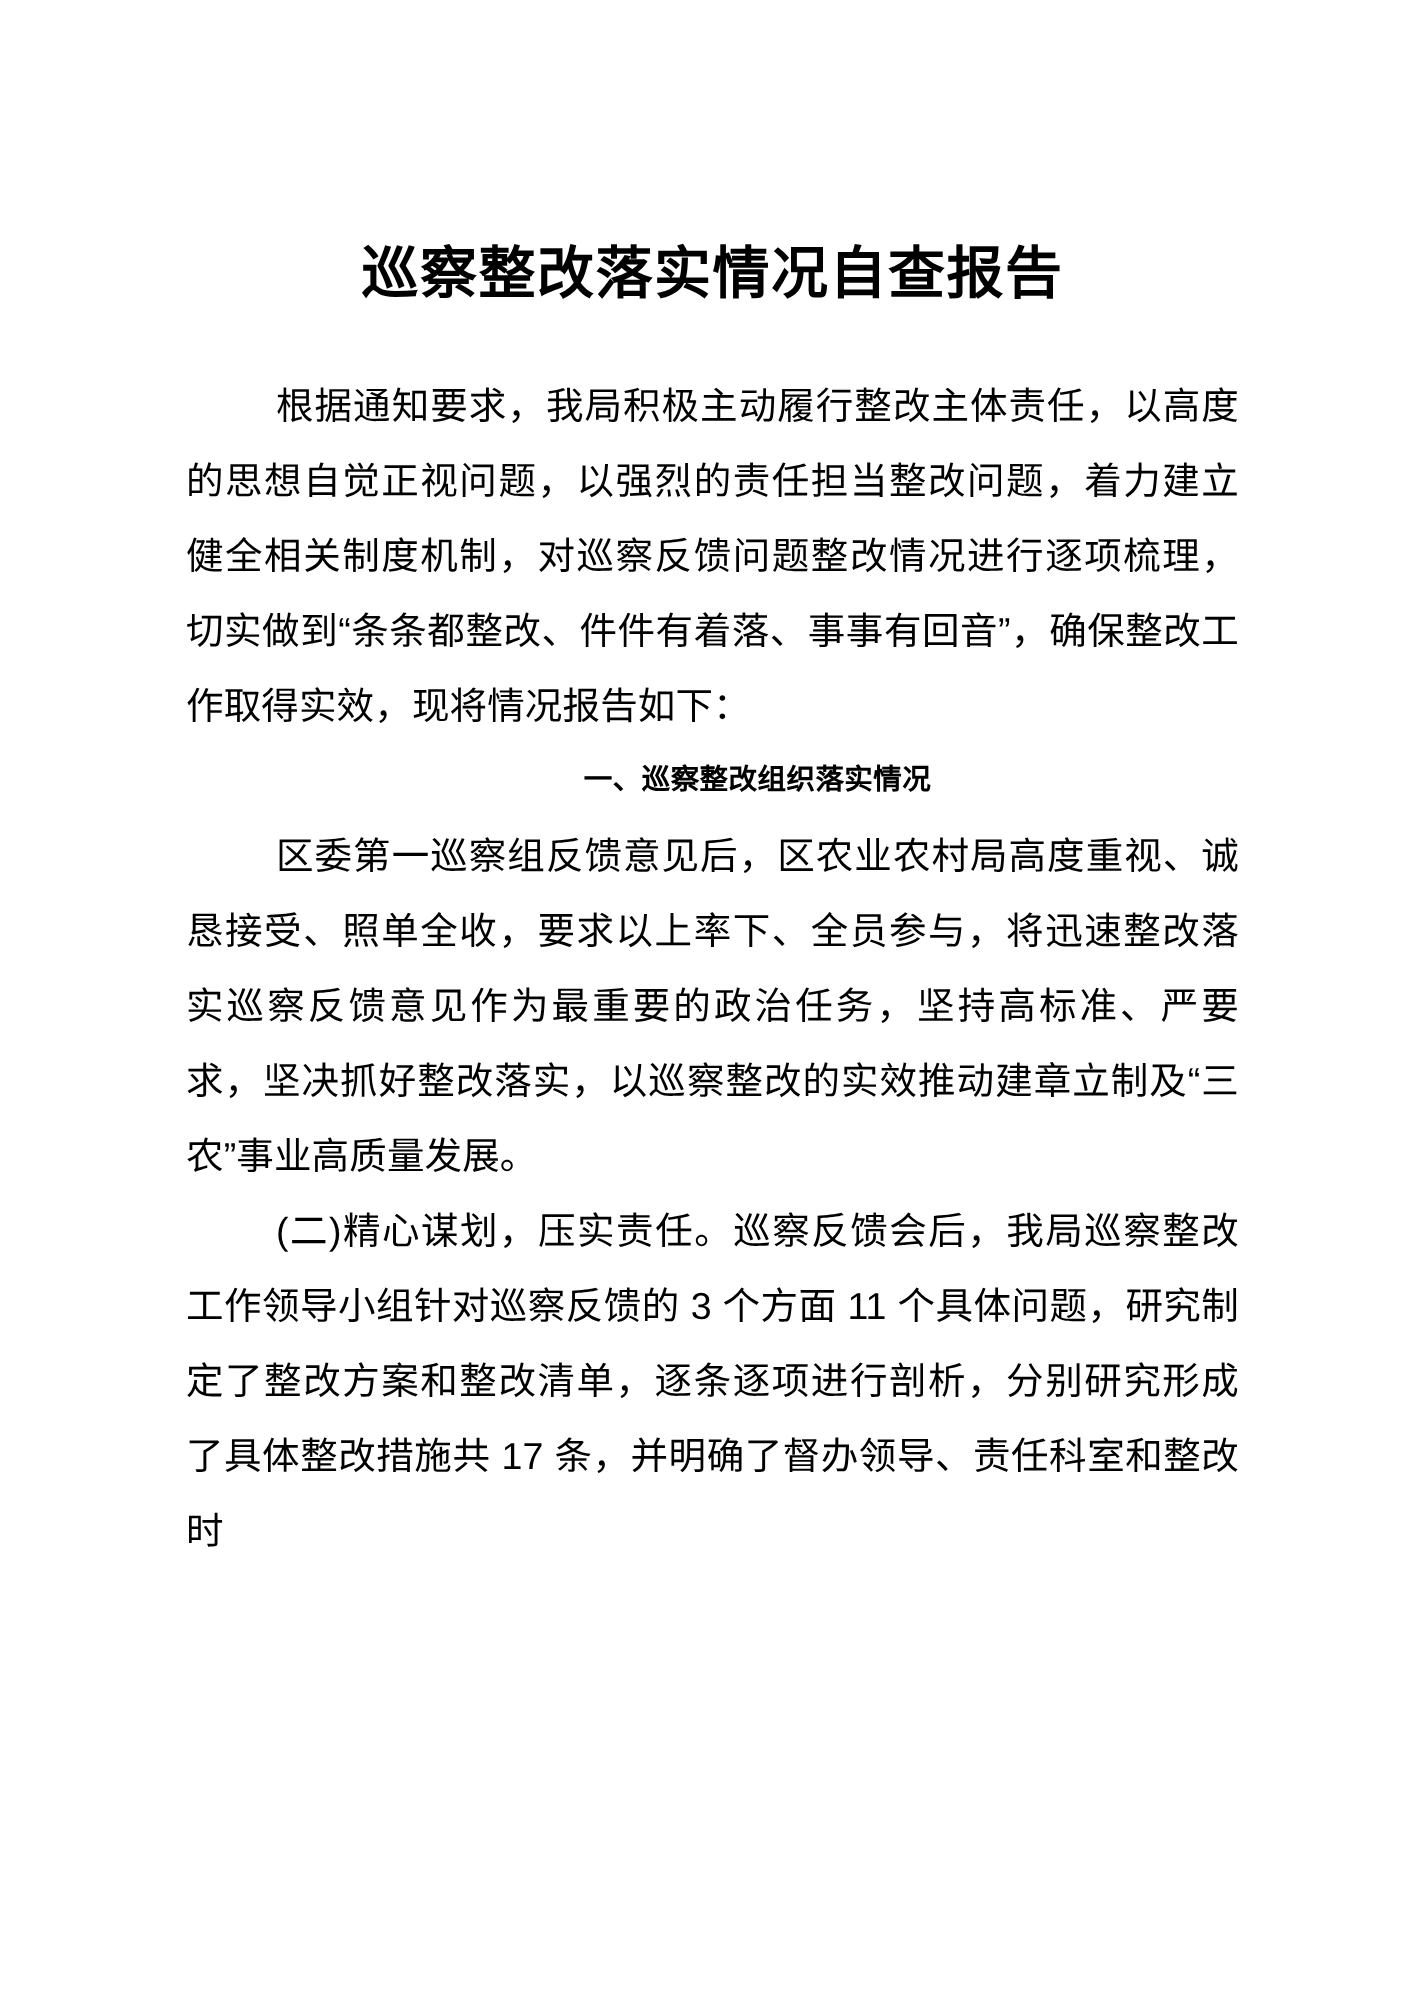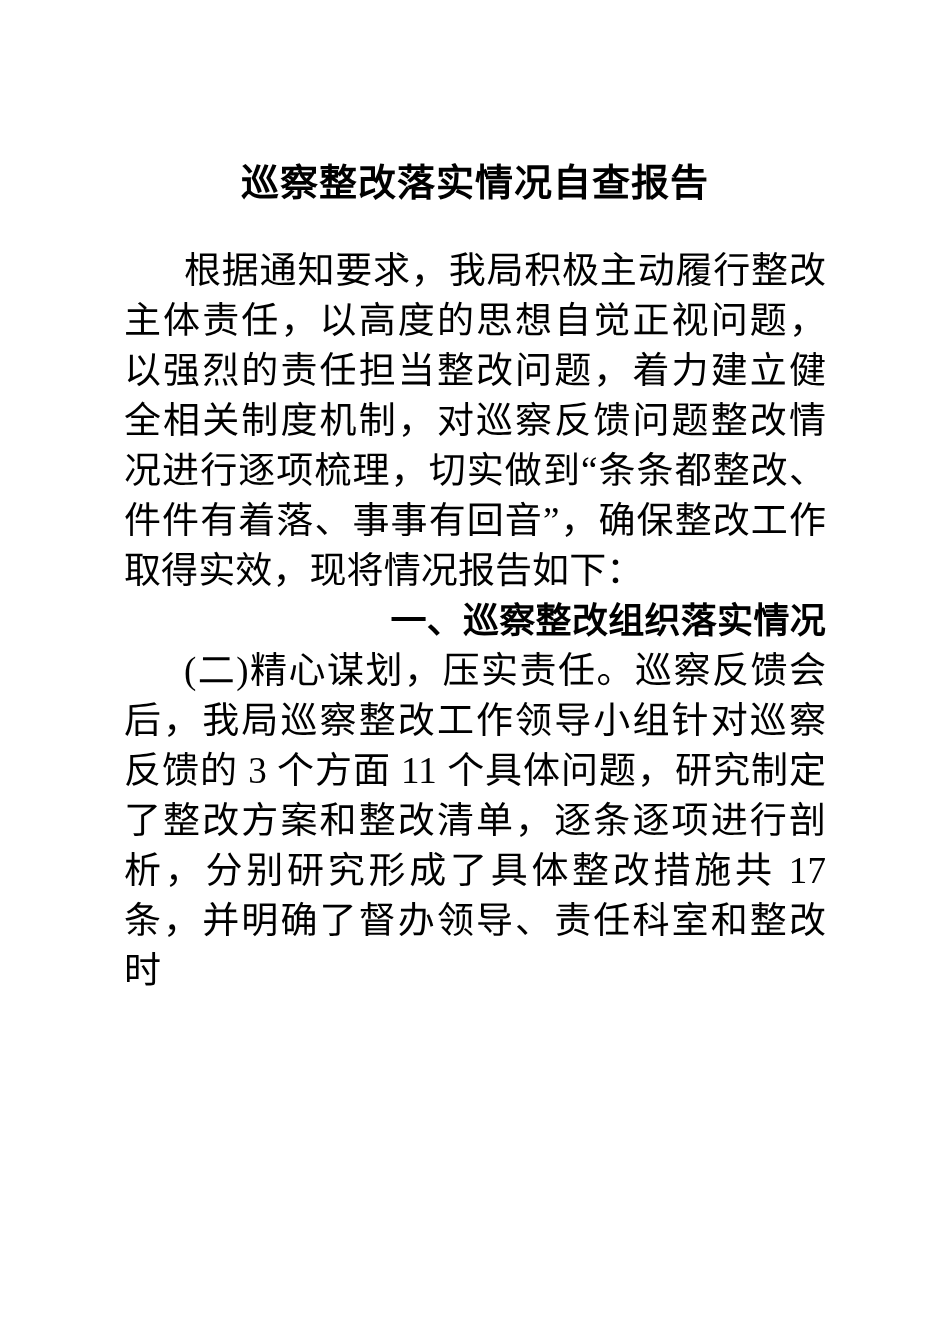--- a/index.html
+++ b/index.html
@@ -39,58 +39,59 @@
     white-space: nowrap;
   }
 
   .body-block {
     margin-top: 38px;
   }
 
   p.para {
     margin: 0;
     padding: 0;
-    font-family: Liberation Serif, serif;
-    font-size: 37px;
+    font-family: Liberation Sans, sans-serif;
+    font-size: 25px;
     line-height: 50px;
     text-align: justify;
     text-justify: inter-character;
     text-indent: 60px;
     letter-spacing: 0.1px;
     word-break: break-all;
   }
 
   h2.section-heading {
     margin: 0;
     padding: 0;
     font-family: "Liberation Sans", "DejaVu Sans", sans-serif;
     font-weight: bold;
-    font-size: 36px;
+    font-size: 19px;
     line-height: 50px;
     text-indent: 60px;
     letter-spacing: 0.3px;
-    text-align: right;
+    text-align: center;
   }
 
   
   .clipped {
     overflow: hidden;
   }
 </style>
 </head>
 <body>
 
 <div class="page clipped">
 
   <h1 class="doc-title">巡察整改落实情况自查报告</h1>
 
   <div class="body-block">
 
     <p class="para">根据通知要求，我局积极主动履行整改主体责任，以高度的思想自觉正视问题，以强烈的责任担当整改问题，着力建立健全相关制度机制，对巡察反馈问题整改情况进行逐项梳理，切实做到“条条都整改、件件有着落、事事有回音”，确保整改工作取得实效，现将情况报告如下：</p>
 
     <h2 class="section-heading">一、巡察整改组织落实情况</h2>
 
+    <p class="para">区委第一巡察组反馈意见后，区农业农村局高度重视、诚恳接受、照单全收，要求以上率下、全员参与，将迅速整改落实巡察反馈意见作为最重要的政治任务，坚持高标准、严要求，坚决抓好整改落实，以巡察整改的实效推动建章立制及“三农”事业高质量发展。</p>
 
 
     <p class="para">(二)精心谋划，压实责任。巡察反馈会后，我局巡察整改工作领导小组针对巡察反馈的 3 个方面 11 个具体问题，研究制定了整改方案和整改清单，逐条逐项进行剖析，分别研究形成了具体整改措施共 17 条，并明确了督办领导、责任科室和整改时</p>
 
   </div>
 </div>
 
 </body></html>

